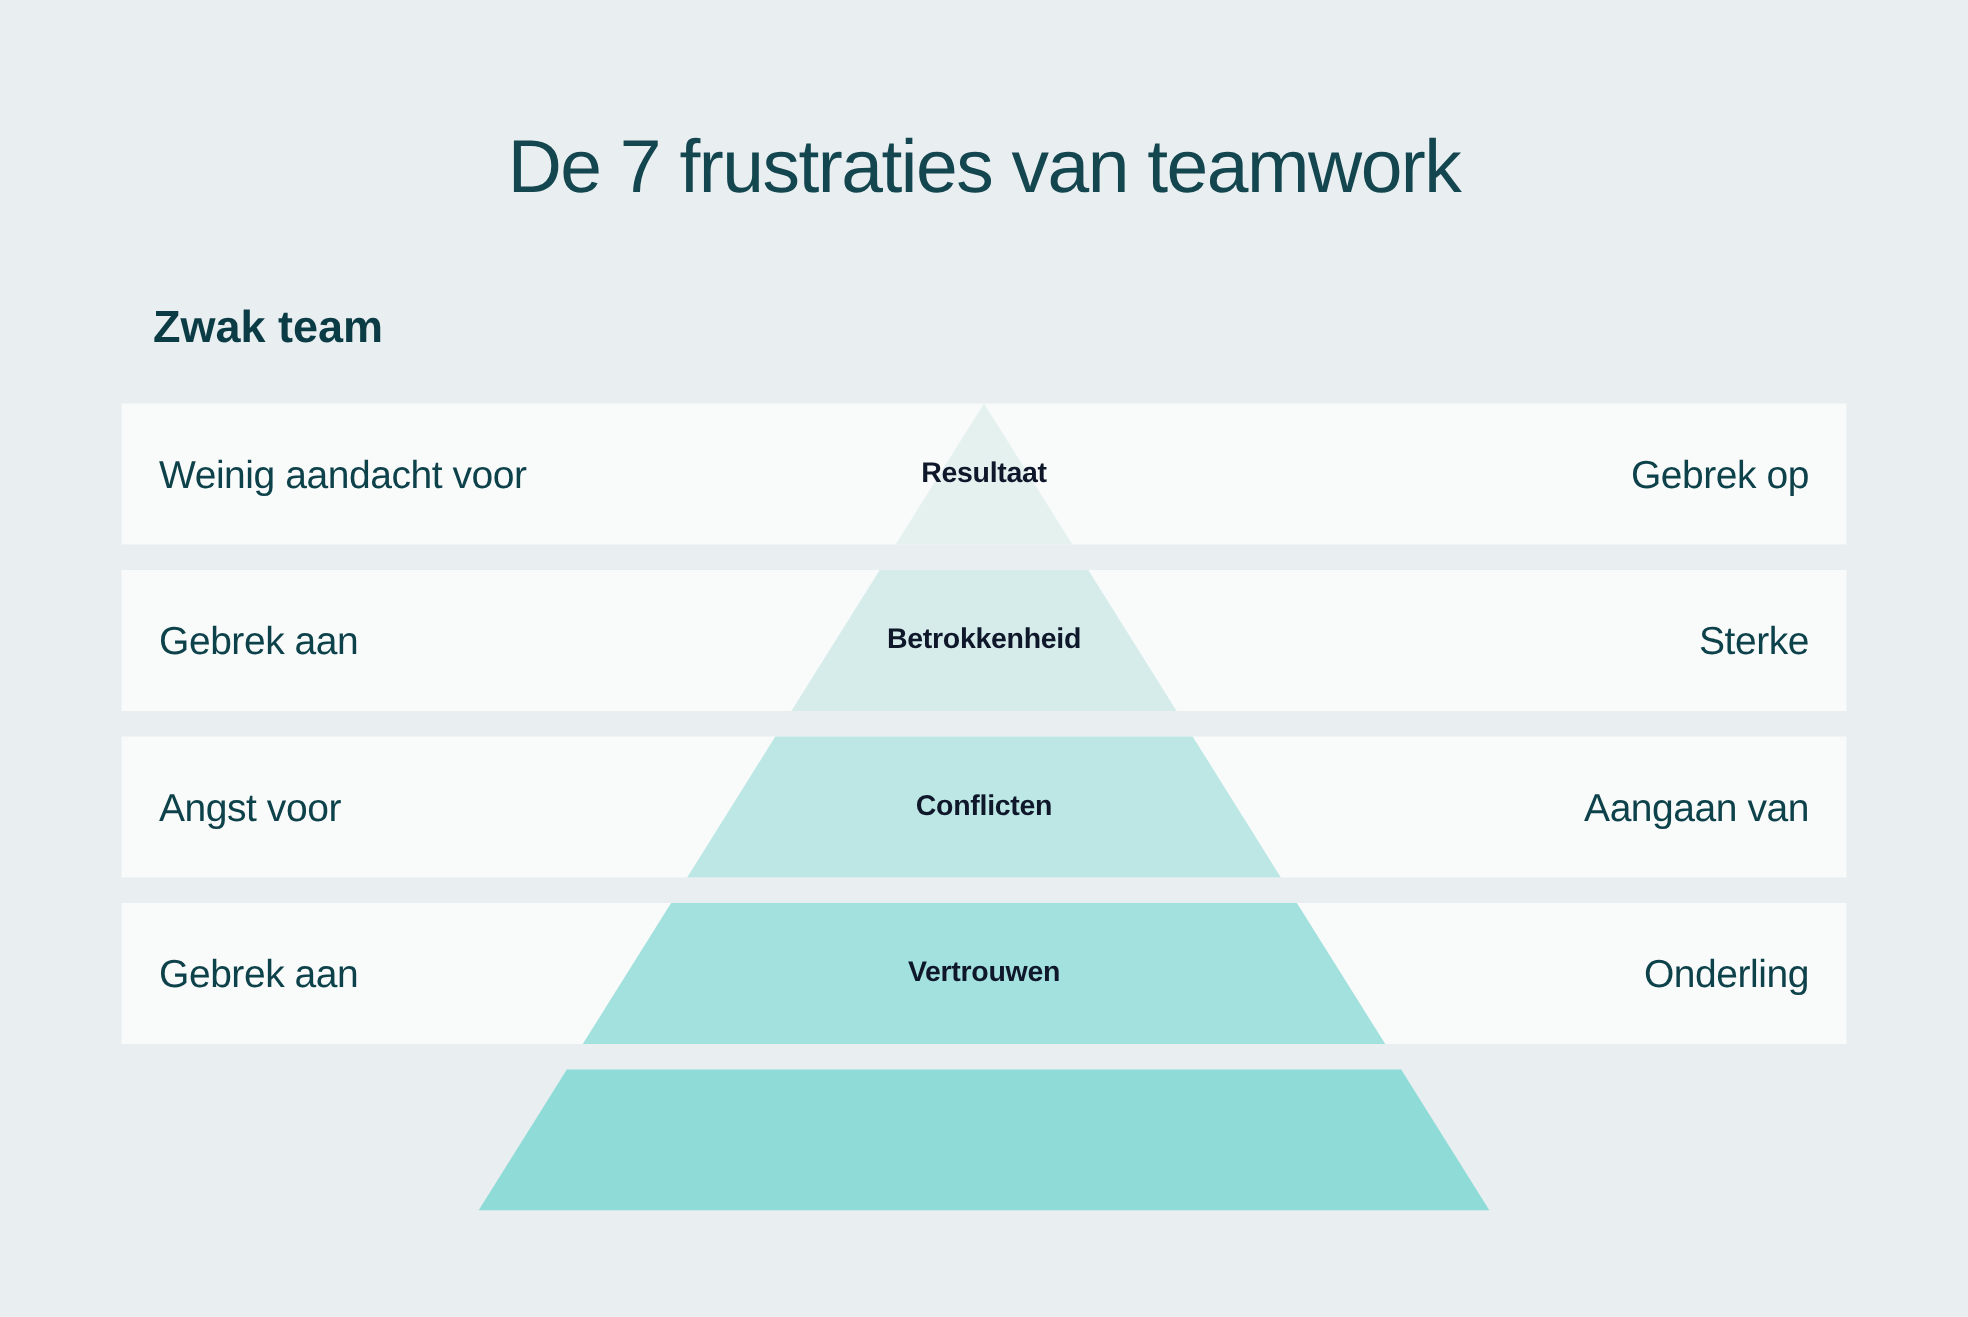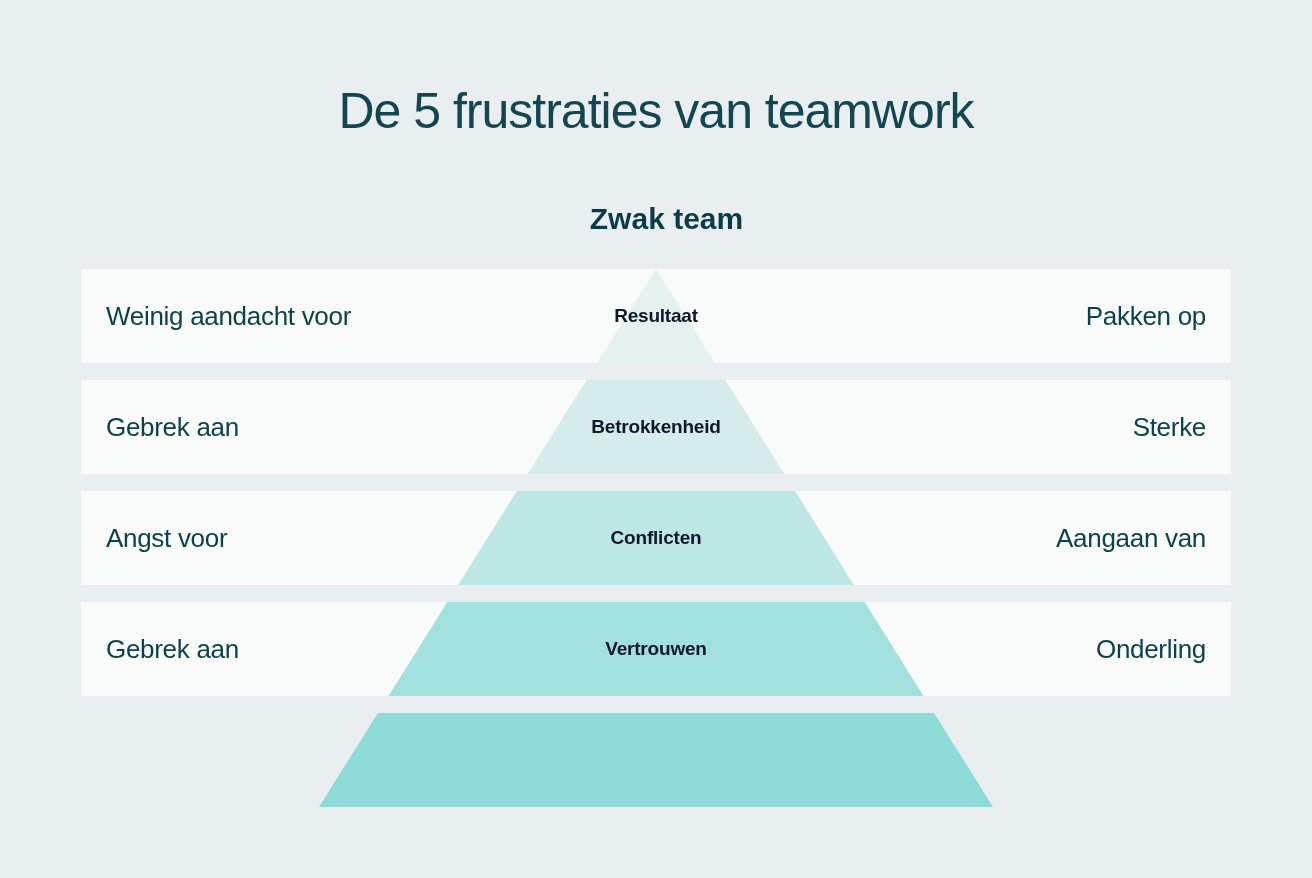--- a/index.html
+++ b/index.html
@@ -20,21 +20,21 @@
     text-align: center;
     font-size: 50px;
     font-weight: 300;
     letter-spacing: -1px;
     color: #14464f;
     line-height: 62px;
   }
   .col-headers {
     margin-top: 58px;
     display: flex;
-    justify-content: center;
+    justify-content: flex-start;
     align-items: baseline;
     padding: 0 0px;
     font-size: 30px;
     font-weight: 700;
     color: #0b3c45;
     line-height: 38px;
     gap: 20px;
   }
   .col-headers .left  { padding-left: 21px; }
   .col-headers .right { padding-right: 25px; }
@@ -82,40 +82,40 @@
     height: 538px;
     z-index: 1;
     pointer-events: none;
   }
 </style>
 </head>
 <body>
 
 <div class="canvas">
 
-  <h1 class="title">De 5 frustraties van teamwork</h1>
+  <h1 class="title">De 7 frustraties van teamwork</h1>
 
   <div class="col-headers">
     <div class="left">Zwak team</div>
   </div>
 
   <div class="rows">
 
     <svg class="pyramid-svg" viewBox="0 0 1150 538">
       <polygon points="575,0 633.9,94 516.1,94" fill="#e4f1ef"></polygon>
       <polygon points="505.5,111 644.5,111 703.4,205 446.6,205" fill="#d5ecea"></polygon>
       <polygon points="435.9,222 714.1,222 772.9,316 377.1,316" fill="#bde7e4"></polygon>
       <polygon points="366.4,333 783.6,333 842.5,427 307.5,427" fill="#a3e1de"></polygon>
       <polygon points="296.9,444 853.1,444 912,538 238,538" fill="#8edbd7"></polygon>
     </svg>
 
     <div class="row">
       <span class="side-label">Weinig aandacht voor</span>
       <span class="center-label">Resultaat</span>
-      <span class="side-label">Pakken op</span>
+      <span class="side-label">Gebrek op</span>
     </div>
 
 
     <div class="row">
       <span class="side-label">Gebrek aan</span>
       <span class="center-label">Betrokkenheid</span>
       <span class="side-label">Sterke</span>
     </div>
 
     <div class="row">

